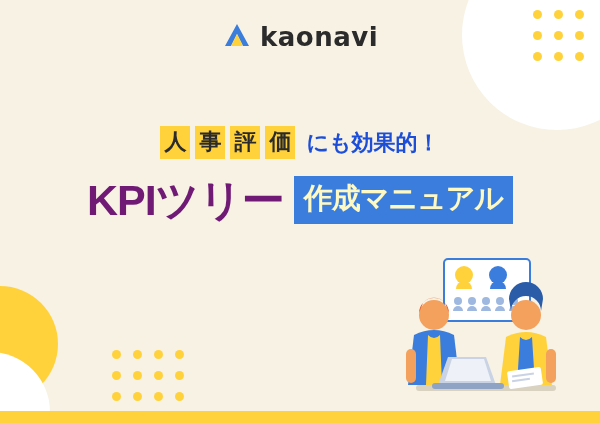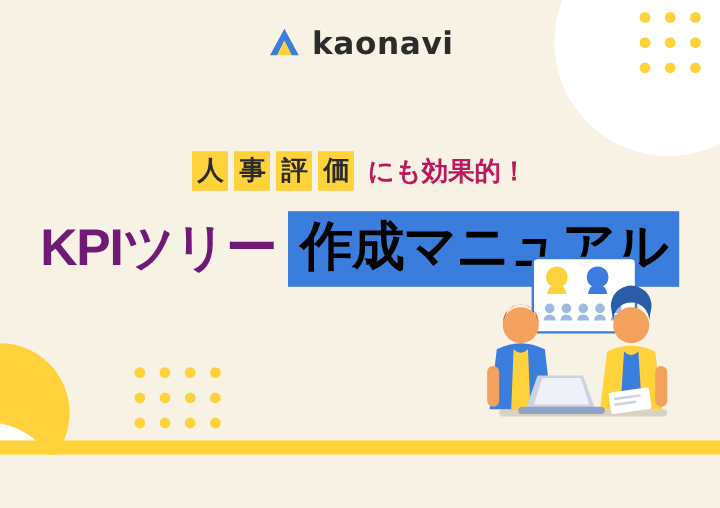--- a/index.html
+++ b/index.html
@@ -4,21 +4,21 @@
 <style>
   html,body{margin:0;padding:0;}
   body{
     width:600px;height:423px;
     font-family:"Liberation Sans","DejaVu Sans",sans-serif;
     background:#f7f2e4;
     overflow:hidden;
   }
   .canvas{
     position:relative;
-    width:600px;height:379px;
+    width:600px;height:423px;
     background:#f7f2e4;
     overflow:hidden;
   }
 
   
   .big-circle{
     position:absolute;
     right:-52px;top:-60px;
     width:190px;height:190px;
     border-radius:50%;
@@ -94,21 +94,21 @@
     color:#2b2b2b;
     font-size:22px;
     font-weight:700;
     line-height:1;
     padding:5px 4px 6px 4px;
     margin-right:3px;
   }
   .sub-tail{
     font-size:22px;
     font-weight:700;
-    color:#be185d;
+    color:#1d4ed8;
     line-height:1;
     margin-left:6px;
   }
 
   .title-row{
     position:absolute;
     left:0;right:0;top:176px;
     display:flex;
     align-items:center;
     justify-content:center;
@@ -117,22 +117,22 @@
   }
   .title-blue{
     font-size:43px;
     font-weight:700;
     color:#701a75;
     line-height:1;
     letter-spacing:-1px;
   }
   .title-badge{
     background:#3b7ddd;
-    color:#000000;
-    font-size:44px;
+    color:#fef9c3;
+    font-size:29px;
     font-weight:700;
     line-height:1;
     padding:8px 10px 11px 10px;
     letter-spacing:-1px;
   }
 
   
   .illus{
     position:absolute;
     right:24px;bottom:10px;

